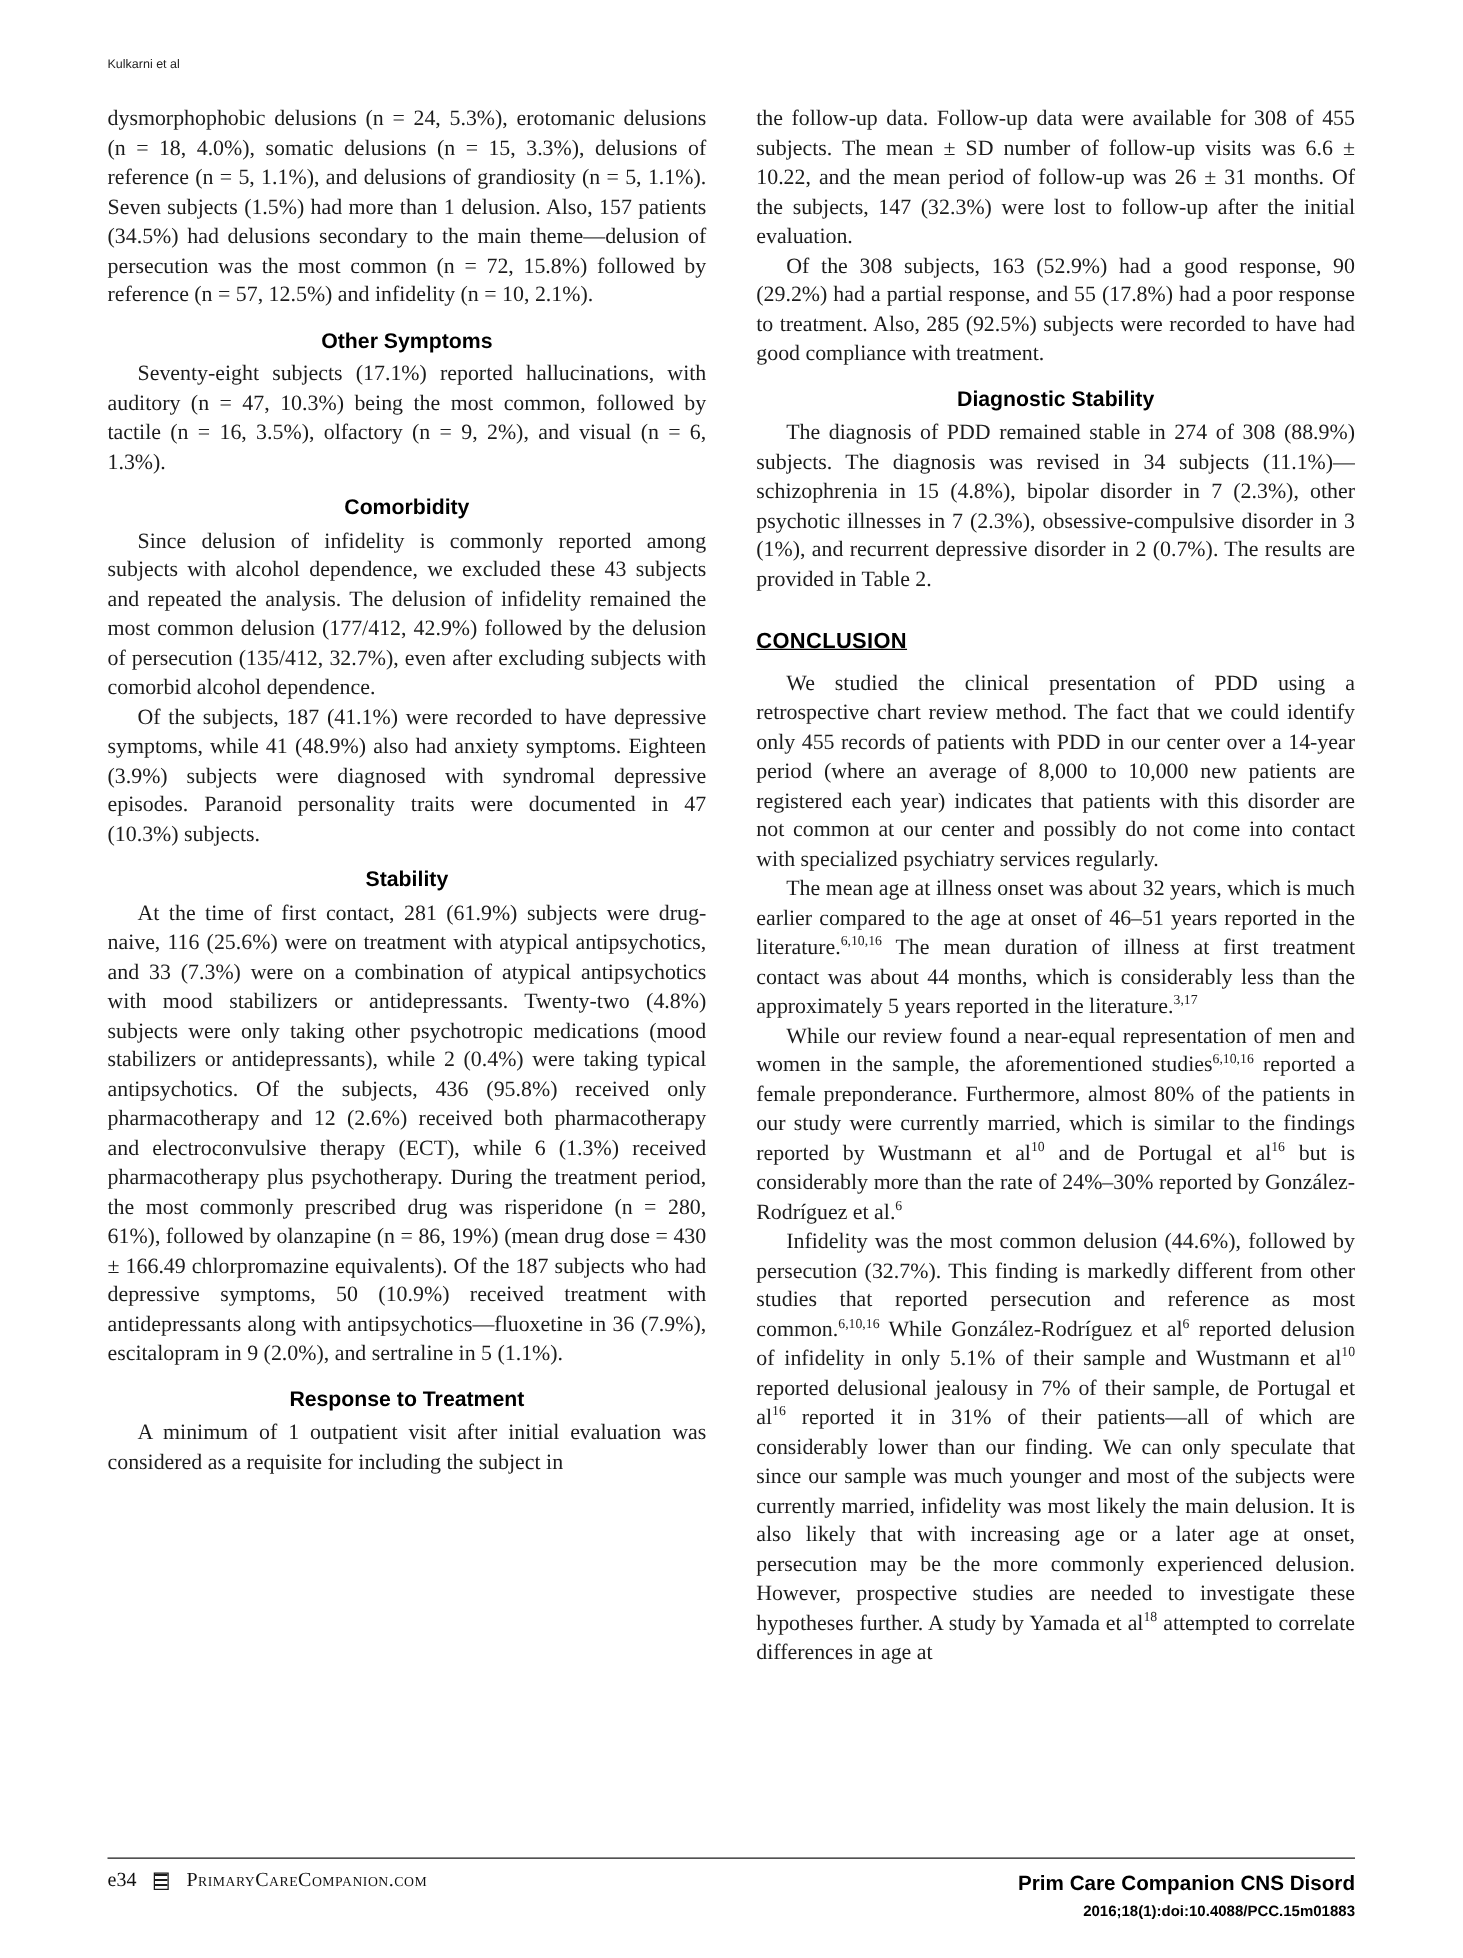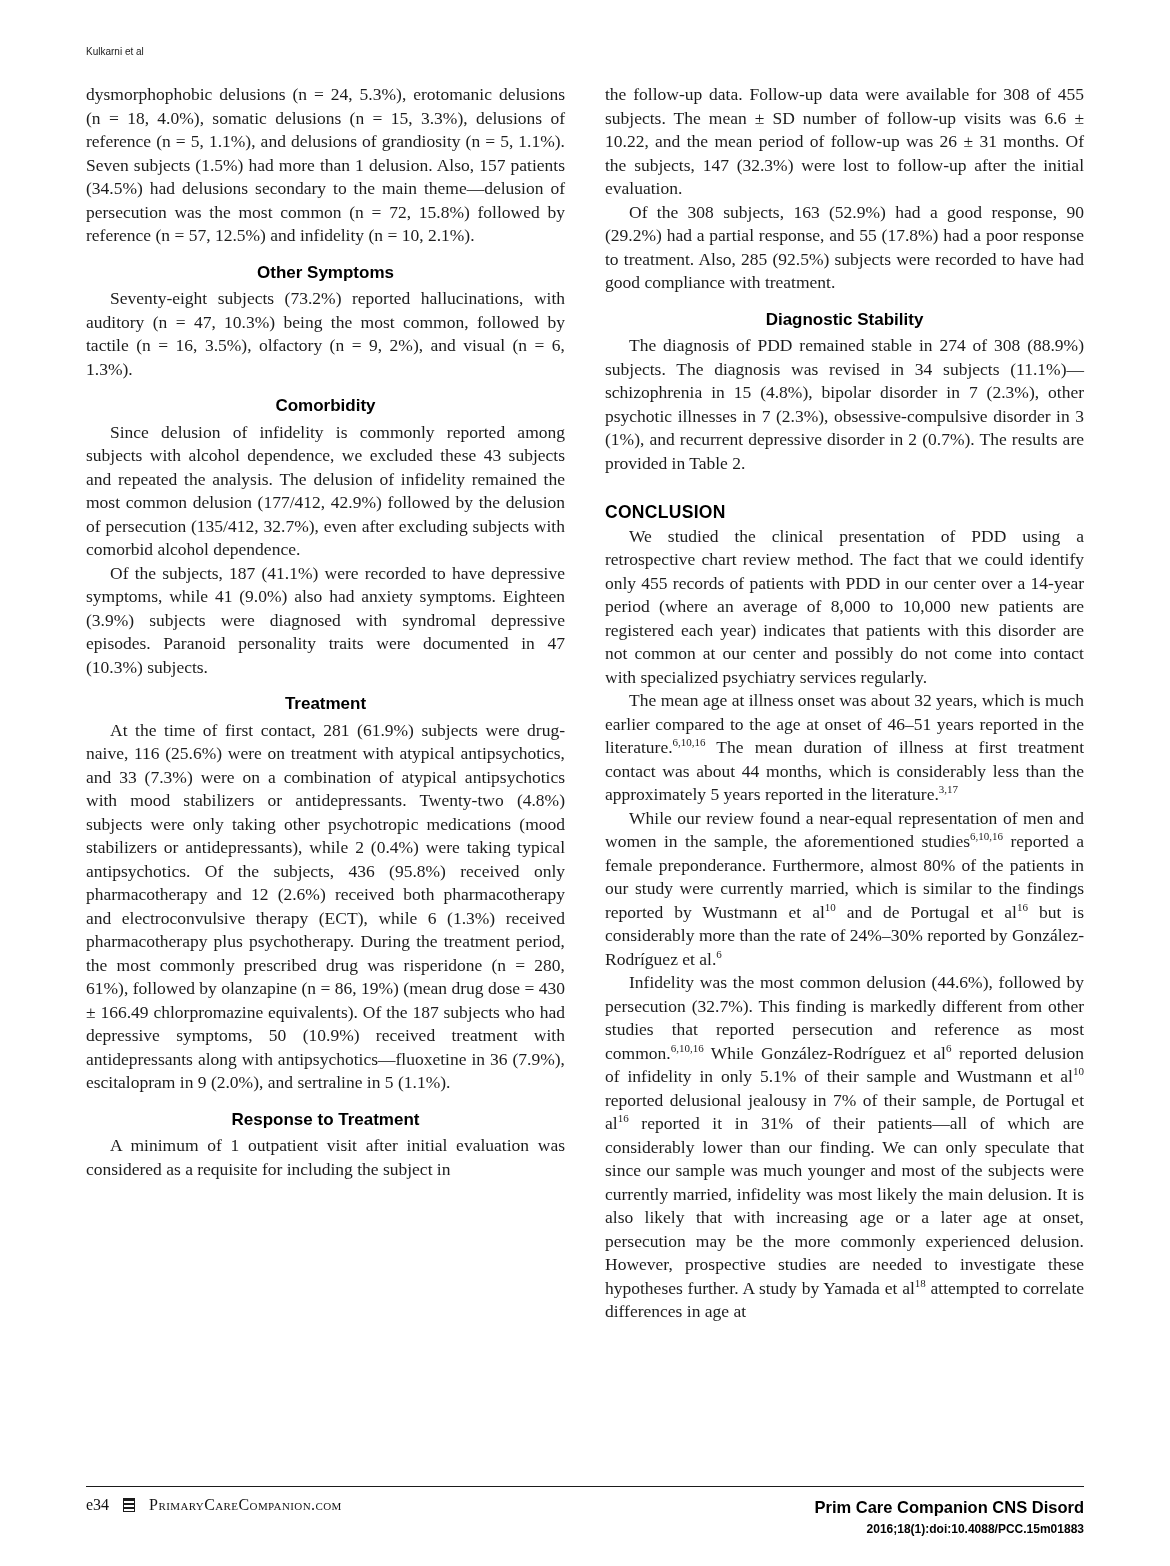--- a/index.html
+++ b/index.html
@@ -25,22 +25,23 @@
   .col p { text-indent: 24px; }
   .col p.no-indent { text-indent: 0; }
   .subhead {
     font-family: "Liberation Sans", sans-serif;
     font-size: 17px; font-weight: bold; color: #000;
     text-align: center; margin-top: 13px; margin-bottom: 3px;
   }
   .sechead {
     font-family: "Liberation Sans", sans-serif;
     font-size: 17.5px; font-weight: bold; color: #000;
-    text-align: left; margin-top: 26px; margin-bottom: 0;
+    text-align: left; margin-top: 26px; margin-bottom: 10px;
     letter-spacing: 0.3px;
+    text-decoration: underline;
   }
   sup { font-size: 11px; line-height: 0; vertical-align: super; }
   .footer {
     position: absolute; left: 86px; right: 86px; bottom: 26px;
   }
   .footer-rule { border-top: 1.5px solid #1a1a1a; margin-bottom: 9px; }
   .footer-row { display: flex; justify-content: space-between; align-items: flex-start; }
   .footer-left {
     font-size: 16px; color: #111;
     display: flex; align-items: center; gap: 14px;
@@ -63,25 +64,25 @@
 
 <div class="page">
 
   <div class="running-head">Kulkarni et al</div>
 
   <div class="columns">
 
     <div class="col">
       <p class="no-indent">dysmorphophobic delusions (n = 24, 5.3%), erotomanic delusions (n = 18, 4.0%), somatic delusions (n = 15, 3.3%), delusions of reference (n = 5, 1.1%), and delusions of grandiosity (n = 5, 1.1%). Seven subjects (1.5%) had more than 1 delusion. Also, 157 patients (34.5%) had delusions secondary to the main theme—delusion of persecution was the most common (n = 72, 15.8%) followed by reference (n = 57, 12.5%) and infidelity (n = 10, 2.1%).</p>
       <div class="subhead">Other Symptoms</div>
-      <p>Seventy-eight subjects (73.2%) reported hallucinations, with auditory (n = 47, 10.3%) being the most common, followed by tactile (n = 16, 3.5%), olfactory (n = 9, 2%), and visual (n = 6, 1.3%).</p>
+      <p>Seventy-eight subjects (17.1%) reported hallucinations, with auditory (n = 47, 10.3%) being the most common, followed by tactile (n = 16, 3.5%), olfactory (n = 9, 2%), and visual (n = 6, 1.3%).</p>
       <div class="subhead">Comorbidity</div>
       <p>Since delusion of infidelity is commonly reported among subjects with alcohol dependence, we excluded these 43 subjects and repeated the analysis. The delusion of infidelity remained the most common delusion (177/412, 42.9%) followed by the delusion of persecution (135/412, 32.7%), even after excluding subjects with comorbid alcohol dependence.</p>
-      <p>Of the subjects, 187 (41.1%) were recorded to have depressive symptoms, while 41 (9.0%) also had anxiety symptoms. Eighteen (3.9%) subjects were diagnosed with syndromal depressive episodes. Paranoid personality traits were documented in 47 (10.3%) subjects.</p>
-      <div class="subhead">Treatment</div>
+      <p>Of the subjects, 187 (41.1%) were recorded to have depressive symptoms, while 41 (48.9%) also had anxiety symptoms. Eighteen (3.9%) subjects were diagnosed with syndromal depressive episodes. Paranoid personality traits were documented in 47 (10.3%) subjects.</p>
+      <div class="subhead">Stability</div>
       <p>At the time of first contact, 281 (61.9%) subjects were drug-naive, 116 (25.6%) were on treatment with atypical antipsychotics, and 33 (7.3%) were on a combination of atypical antipsychotics with mood stabilizers or antidepressants. Twenty-two (4.8%) subjects were only taking other psychotropic medications (mood stabilizers or antidepressants), while 2 (0.4%) were taking typical antipsychotics. Of the subjects, 436 (95.8%) received only pharmacotherapy and 12 (2.6%) received both pharmacotherapy and electroconvulsive therapy (ECT), while 6 (1.3%) received pharmacotherapy plus psychotherapy. During the treatment period, the most commonly prescribed drug was risperidone (n = 280, 61%), followed by olanzapine (n = 86, 19%) (mean drug dose = 430 ± 166.49 chlorpromazine equivalents). Of the 187 subjects who had depressive symptoms, 50 (10.9%) received treatment with antidepressants along with antipsychotics—fluoxetine in 36 (7.9%), escitalopram in 9 (2.0%), and sertraline in 5 (1.1%).</p>
       <div class="subhead">Response to Treatment</div>
       <p>A minimum of 1 outpatient visit after initial evaluation was considered as a requisite for including the subject in</p>
     </div>
 
     <div class="col">
       <p class="no-indent">the follow-up data. Follow-up data were available for 308 of 455 subjects. The mean ± SD number of follow-up visits was 6.6 ± 10.22, and the mean period of follow-up was 26 ± 31 months. Of the subjects, 147 (32.3%) were lost to follow-up after the initial evaluation.</p>
       <p>Of the 308 subjects, 163 (52.9%) had a good response, 90 (29.2%) had a partial response, and 55 (17.8%) had a poor response to treatment. Also, 285 (92.5%) subjects were recorded to have had good compliance with treatment.</p>
       <div class="subhead">Diagnostic Stability</div>
       <p>The diagnosis of PDD remained stable in 274 of 308 (88.9%) subjects. The diagnosis was revised in 34 subjects (11.1%)—schizophrenia in 15 (4.8%), bipolar disorder in 7 (2.3%), other psychotic illnesses in 7 (2.3%), obsessive-compulsive disorder in 3 (1%), and recurrent depressive disorder in 2 (0.7%). The results are provided in Table 2.</p>

